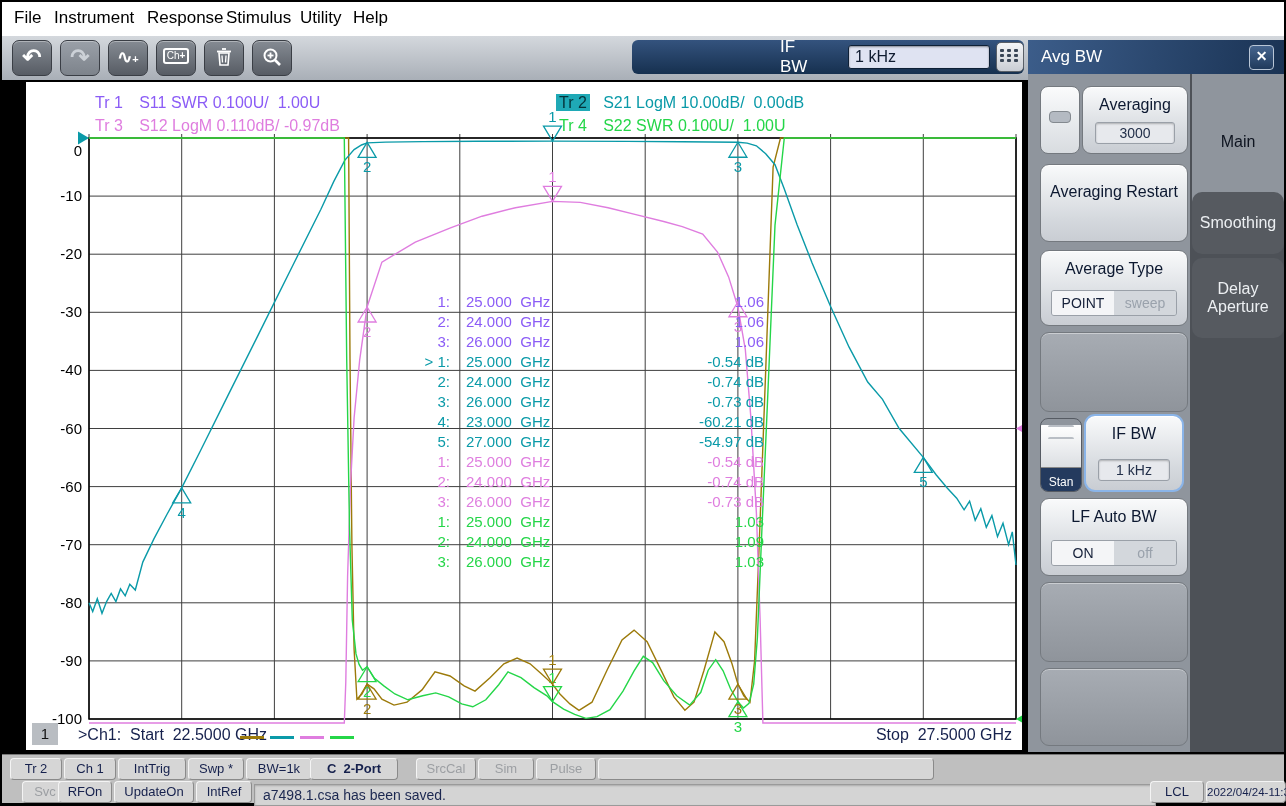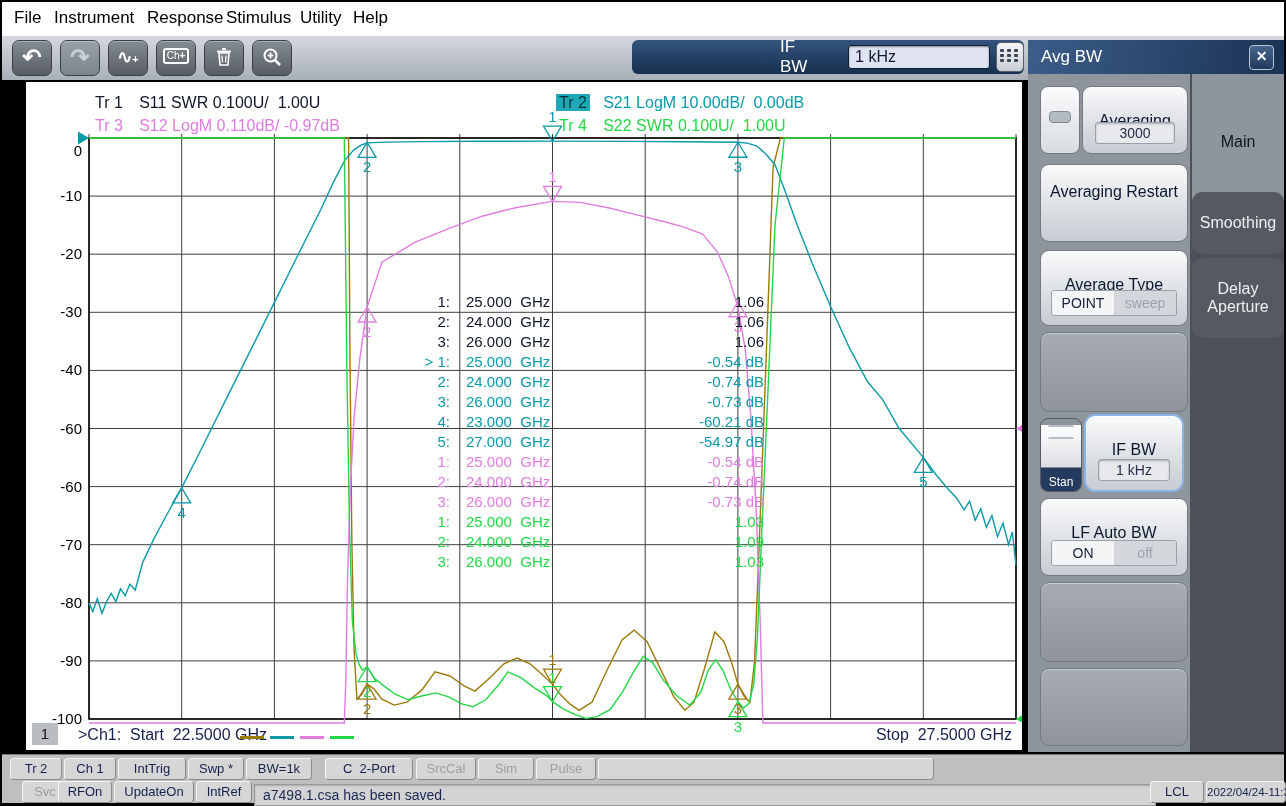--- a/index.html
+++ b/index.html
@@ -27,21 +27,21 @@
     background:linear-gradient(#f5f6f8,#c9cdd4);border:1px solid #5a6068;
     display:flex;align-items:center;justify-content:center;}
   
   #plot-panel{position:absolute;left:24px;top:80px;width:996px;height:668px;background:#fff;
     border:2px solid #000;}
   #plot-svg{position:absolute;left:0;top:0;}
   .ylab{position:absolute;width:48px;text-align:right;font-size:15px;color:#000;}
   .thdr{position:absolute;font-size:16px;white-space:pre;}
   .thdr .chip{padding:0 3px;}
   .thdr .chip.active{background:#1fa9b6;color:#04333a;}
-  .t1{color:#0f172a}.t2{color:#0a9aa8}.t3{color:#df7ddf}.t4{color:#24d648}
+  .t1{color:#8b5cf6}.t2{color:#0a9aa8}.t3{color:#df7ddf}.t4{color:#24d648}
   #marker-table{position:absolute;left:346px;top:210px;}
   .mrow{display:flex;height:20px;font-size:15px;line-height:20px;white-space:pre;}
   .mrow .n{width:78px;text-align:right;}
   .mrow .f{width:148px;text-align:left;padding-left:16px;}
   .mrow .v{width:150px;text-align:right;}
   #ch-box{position:absolute;left:6px;top:641px;width:26px;height:22px;background:#b9bdc2;
     color:#111;font-size:15px;text-align:center;line-height:22px;}
   #start-text{position:absolute;left:52px;top:644px;font-size:16px;color:#16214d;white-space:pre;}
   #stop-text{position:absolute;right:10px;top:644px;font-size:16px;color:#16214d;white-space:pre;}
   #legend-dashes{position:absolute;left:214px;top:654px;display:flex;gap:6px;}
@@ -50,21 +50,21 @@
   #sidebar{position:absolute;left:1028px;top:40px;width:256px;height:712px;background:#8f959d;}
   #sidebar-title{position:absolute;left:0;top:0;width:256px;height:34px;
     background:linear-gradient(100deg,#3c5d8a,#1a3354);display:flex;align-items:center;}
   #sidebar-title .t{color:#fff;font-size:17px;margin-left:13px;}
   #close-btn{position:absolute;right:10px;top:5px;width:23px;height:23px;border-radius:4px;
     background:linear-gradient(#46658e,#203a5c);border:1px solid #b9c6d6;color:#fff;
     font-size:14px;text-align:center;line-height:21px;font-weight:bold;}
   .sk{position:absolute;background:linear-gradient(#f9fafb,#d5d9de 70%,#c9cdd3);
     border:1px solid #74797f;border-radius:9px;box-shadow:inset 0 1px 0 #fff;
     color:#0c1830;text-align:center;}
-  .sk .lbl{font-size:16px;margin-top:24px;line-height:19px;}
+  .sk .lbl{font-size:16px;margin-top:8px;line-height:19px;}
   .sk .val{position:absolute;left:12px;right:12px;bottom:9px;height:20px;background:#e7e9ed;
     border:1px solid #9aa0a8;border-radius:3px;box-shadow:inset 0 1px 2px rgba(0,0,0,.25);
     font-size:14px;line-height:20px;color:#23304a;}
   .sk.blank{background:linear-gradient(#a7acb3,#8f949b);box-shadow:inset 0 1px 0 rgba(255,255,255,.4);}
   .tog{position:absolute;left:10px;right:10px;bottom:9px;height:24px;display:flex;
     border:1px solid #9aa0a8;border-radius:3px;overflow:hidden;font-size:14px;line-height:24px;}
   .tog .on{flex:1;background:#f4f5f7;color:#16213a;}
   .tog .off{flex:1;background:#d3d7dc;color:#9aa2ac;}
   #avg-toggle{position:absolute;left:12px;top:46px;width:38px;height:66px;border-radius:8px;
     background:linear-gradient(#fafbfc,#d8dce0);border:1px solid #74797f;}
@@ -338,21 +338,21 @@
       </div>
   </div>
 
   <div id="statusbar">
     <div id="sb-row1" style="position:absolute;left:0;top:3px;width:100%;height:20px;">
         <div class="sbtn" style="left: 8px; width: 50px; top: 0px;">Tr 2</div>
         <div class="sbtn" style="left: 62px; width: 50px; top: 0px;">Ch 1</div>
         <div class="sbtn" style="left: 116px; width: 66px; top: 0px;">IntTrig</div>
         <div class="sbtn" style="left: 186px; width: 54px; top: 0px;">Swp *</div>
         <div class="sbtn" style="left: 244px; width: 64px; top: 0px;">BW=1k</div>
-        <div class="sbtn" style="left: 323px; width: 86px; top: 0px;">C  2-Port</div>
+        <div class="sbtn" style="left: 308px; width: 86px; top: 0px; font-weight: bold;">C  2-Port</div>
         <div class="sbtn disabled" style="left: 402px; width: 58px; top: 0px;">SrcCal</div>
         <div class="sbtn disabled" style="left: 464px; width: 54px; top: 0px;">Sim</div>
         <div class="sbtn disabled" style="left: 522px; width: 58px; top: 0px;">Pulse</div>
         <div class="sbtn disabled" style="left: 584px; width: 334px; top: 0px;"></div>
       </div>
     <div id="sb-row2" style="position:absolute;left:0;top:26px;width:100%;height:20px;">
       <div id="sb-message">a7498.1.csa has been saved.</div>
       <div class="sbtn" style="left:1148px;width:52px;top:0">LCL</div>
       <div class="sbtn" style="left:1204px;width:78px;top:0;font-size:11.5px">2022/04/24-11:31</div>
     <div class="sbtn disabled" style="left: 8px; width: 44px; top: 0px;">Svc</div>

